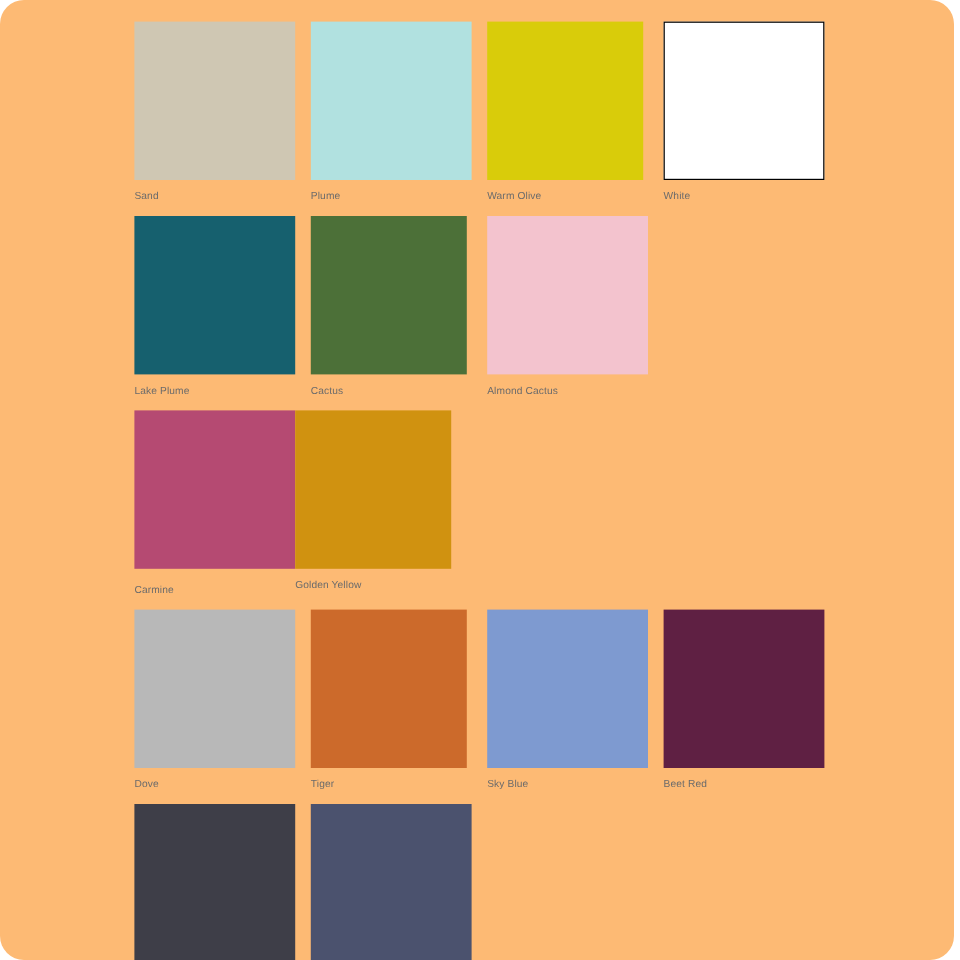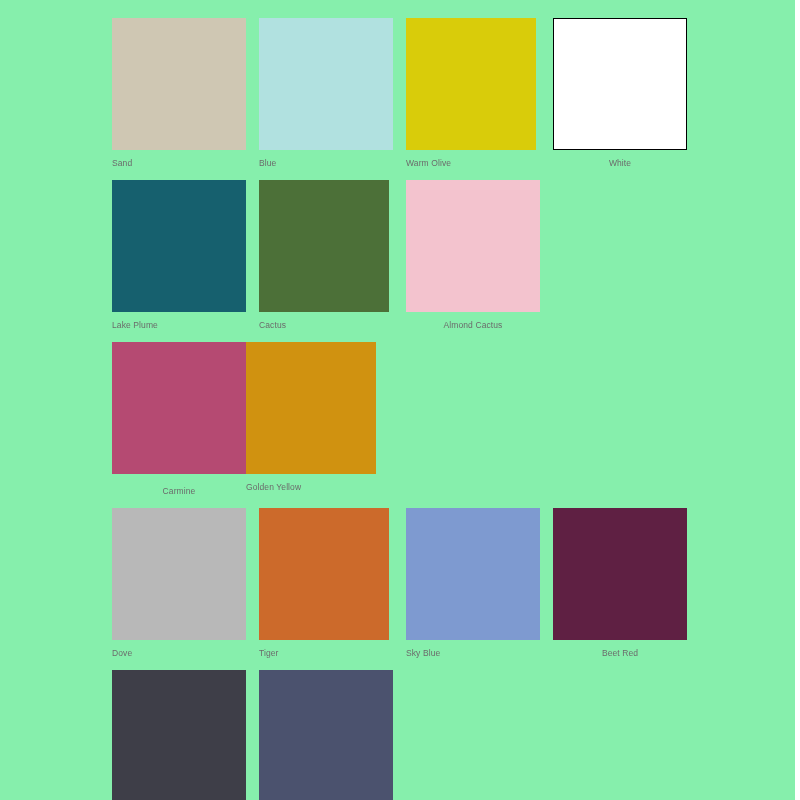--- a/index.html
+++ b/index.html
@@ -12,21 +12,22 @@
     height: 800px;
     overflow: hidden;
     font-family: "Liberation Sans", sans-serif;
     -webkit-font-smoothing: antialiased;
   }
 
   #palette-page {
     position: relative;
     width: 795px;
     height: 800px;
-    background: #86efac;
+    background: #fdba74;
+    border-radius: 20px;
   }
 
   .swatch-grid {
     position: absolute;
     left: 112px;
     top: 18px;
     width: 576px;
   }
 
   .swatch-row {
@@ -34,21 +35,20 @@
     width: 576px;
   }
 
   .swatch-cell {
     width: 134px;
     margin-right: 13px;
     box-sizing: border-box;
   }
   .swatch-cell.last-col {
     margin-right: 0;
-    text-align: center;
   }
   .swatch-cell.empty-cell {
     visibility: hidden;
   }
 
   .swatch-chip {
     width: 134px;
     height: 132px;
     box-sizing: border-box;
     display: block;
@@ -86,21 +86,21 @@
 
 <div id="palette-page">
   <div class="swatch-grid">
       <div class="swatch-row">
         <div class="swatch-cell">
           <div class="swatch-chip" title="Sand" style="background: rgb(207, 199, 179);"></div>
           <div class="swatch-label">Sand</div>
         </div>
         <div class="swatch-cell">
           <div class="swatch-chip" title="Plume" style="background: rgb(177, 225, 224);"></div>
-          <div class="swatch-label">Blue</div>
+          <div class="swatch-label">Plume</div>
         </div>
         <div class="swatch-cell narrow">
           <div class="swatch-chip" title="Warm Olive" style="background: rgb(217, 204, 10);"></div>
           <div class="swatch-label">Warm Olive</div>
         </div>
         <div class="swatch-cell last-col">
           <div class="swatch-chip bordered" title="White" style="background: rgb(255, 255, 255);"></div>
           <div class="swatch-label">White</div>
         </div>
       </div>

